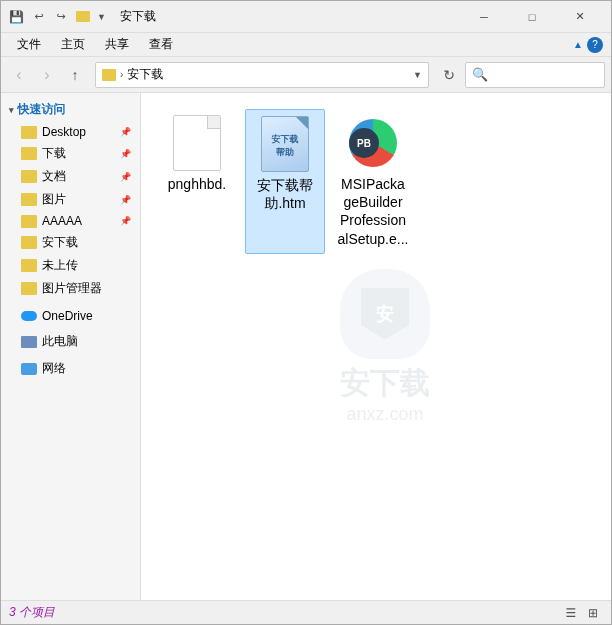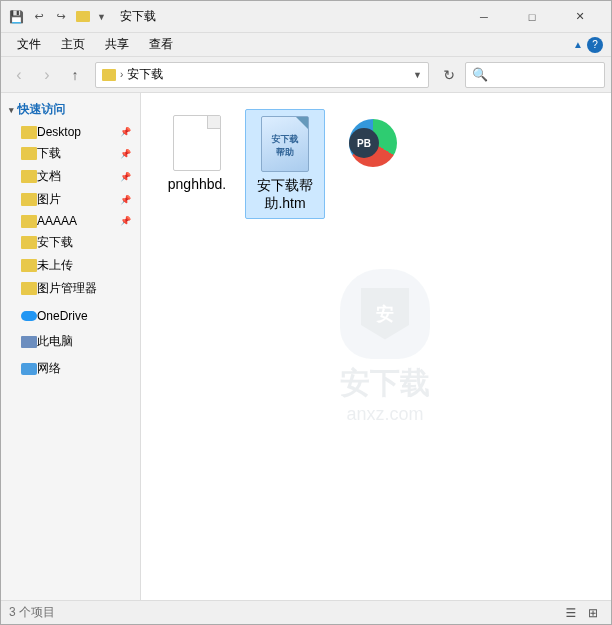--- a/index.html
+++ b/index.html
@@ -169,20 +169,21 @@
       margin-right: 4px;
       color: #555;
     }
     .sidebar-item {
       display: flex;
       align-items: center;
       padding: 3px 8px 3px 20px;
       cursor: pointer;
       font-size: 12px;
       color: #000;
+      gap: 5px;
     }
     .folder-icon {
       width: 16px; height: 13px;
       background: #e8c84a;
       border-radius: 1px;
       display: inline-block;
       flex-shrink: 0;
     }
     .folder-icon.special {
       background: linear-gradient(135deg, #7cc4f5 0%, #4a9de0 100%);
@@ -309,21 +310,22 @@
       background: #f0f0f0;
       height: 24px;
       display: flex;
       align-items: center;
       padding: 0 8px;
       border-top: 1px solid #ddd;
       justify-content: space-between;
     }
     .status-text {
       font-size: 12px;
-      color: #737373;
+      color: #a21caf;
+      font-style: italic;
     }
     .view-controls {
       display: flex;
       gap: 2px;
     }
     .view-btn {
       width: 20px; height: 20px;
       display: flex; align-items: center; justify-content: center;
       cursor: pointer;
       color: #555;
@@ -484,20 +486,21 @@
         </div>
         <span class="file-label">安下载帮<br>助.htm</span>
       </div>
 
       <div class="file-item">
         <div style="position:relative;width:48px;height:56px;display:flex;flex-direction:column;align-items:center;justify-content:center;">
           <div class="msi-icon-container">
             <div class="msi-icon-inner">PB</div>
           </div>
         </div>
+        <span class="file-label">MSIPacka<br>geBuilder<br>Profession<br>alSetup.e...</span>
       </div>
 
     </div>
   </div>
 </div>
 
 <div class="status-bar">
   <span class="status-text">3 个项目</span>
   <div class="view-controls">
     <div class="view-btn">☰</div>

